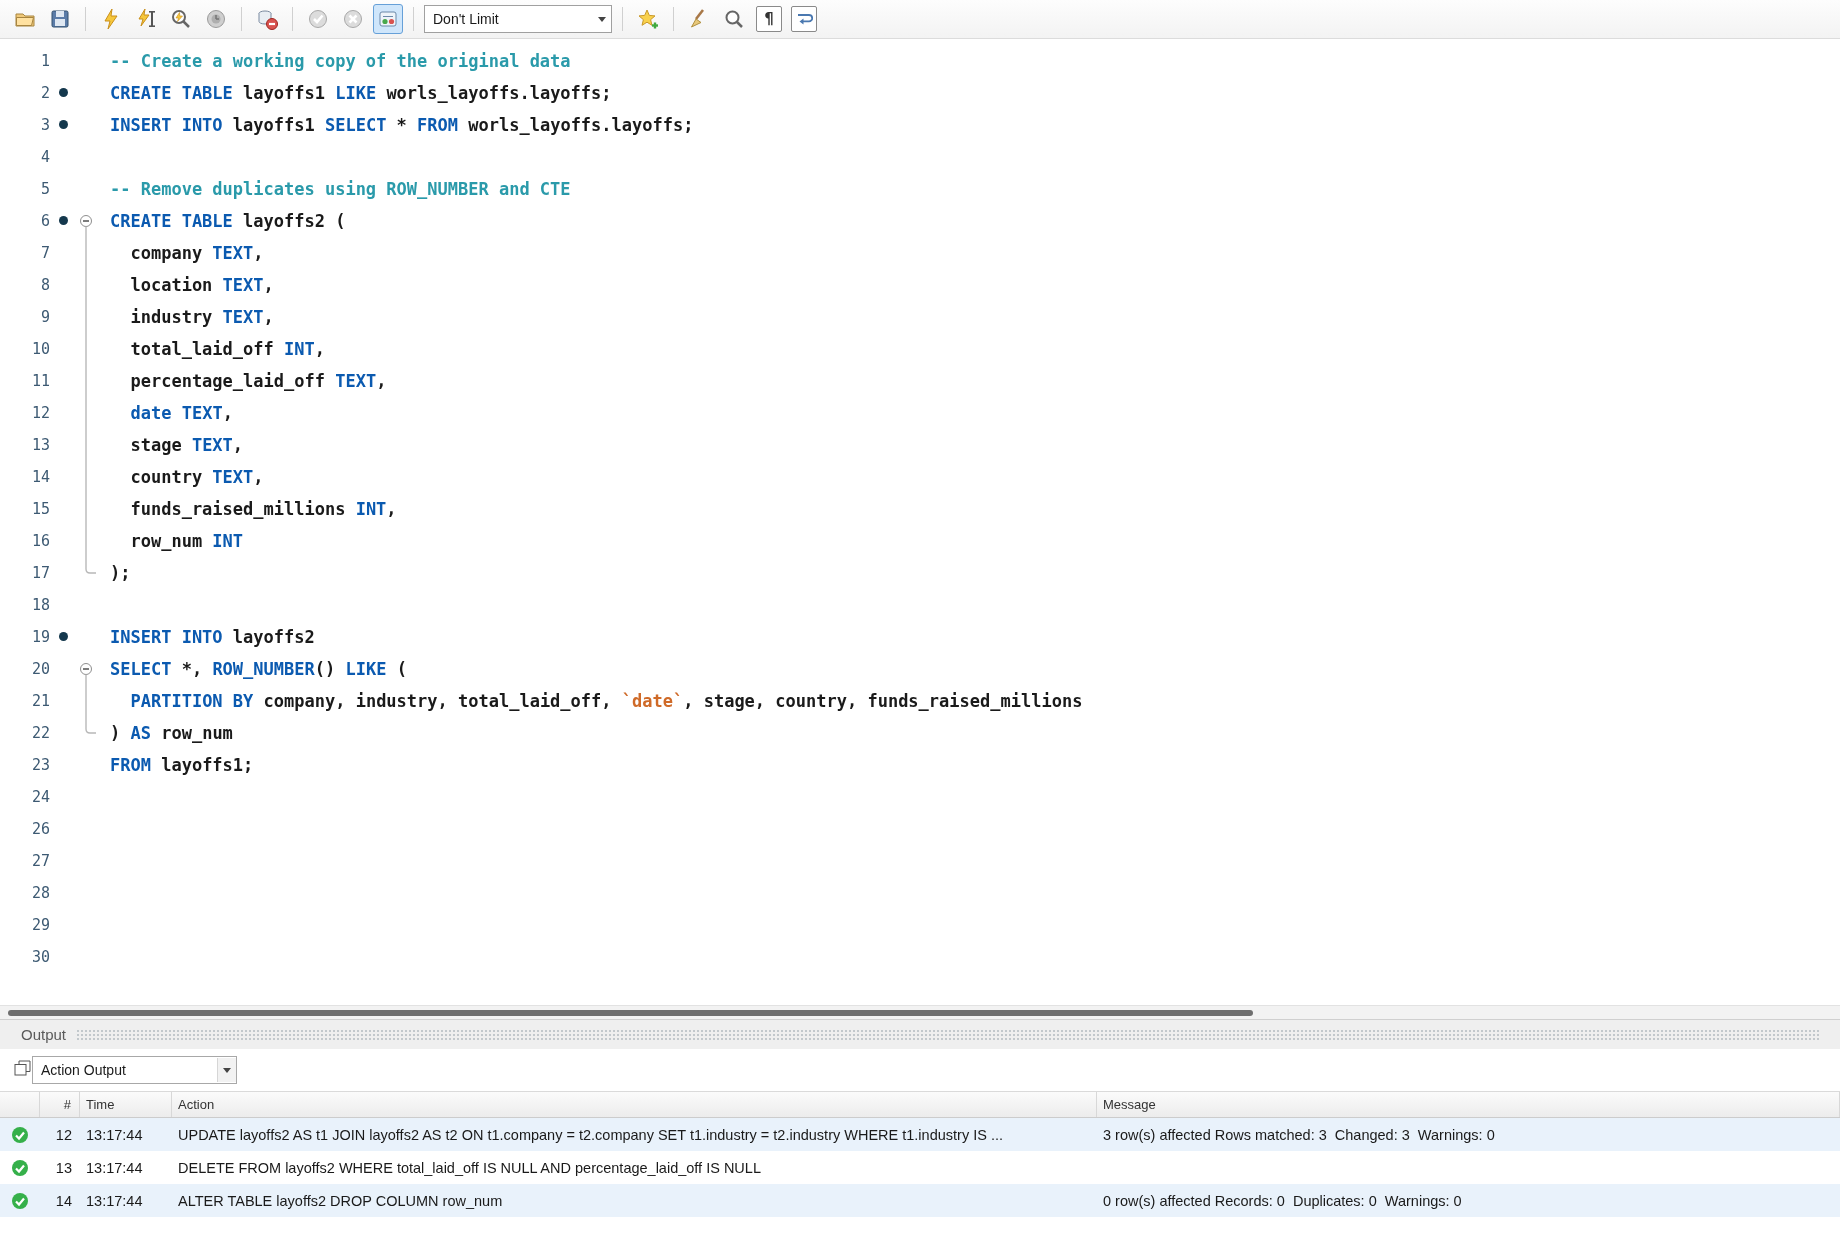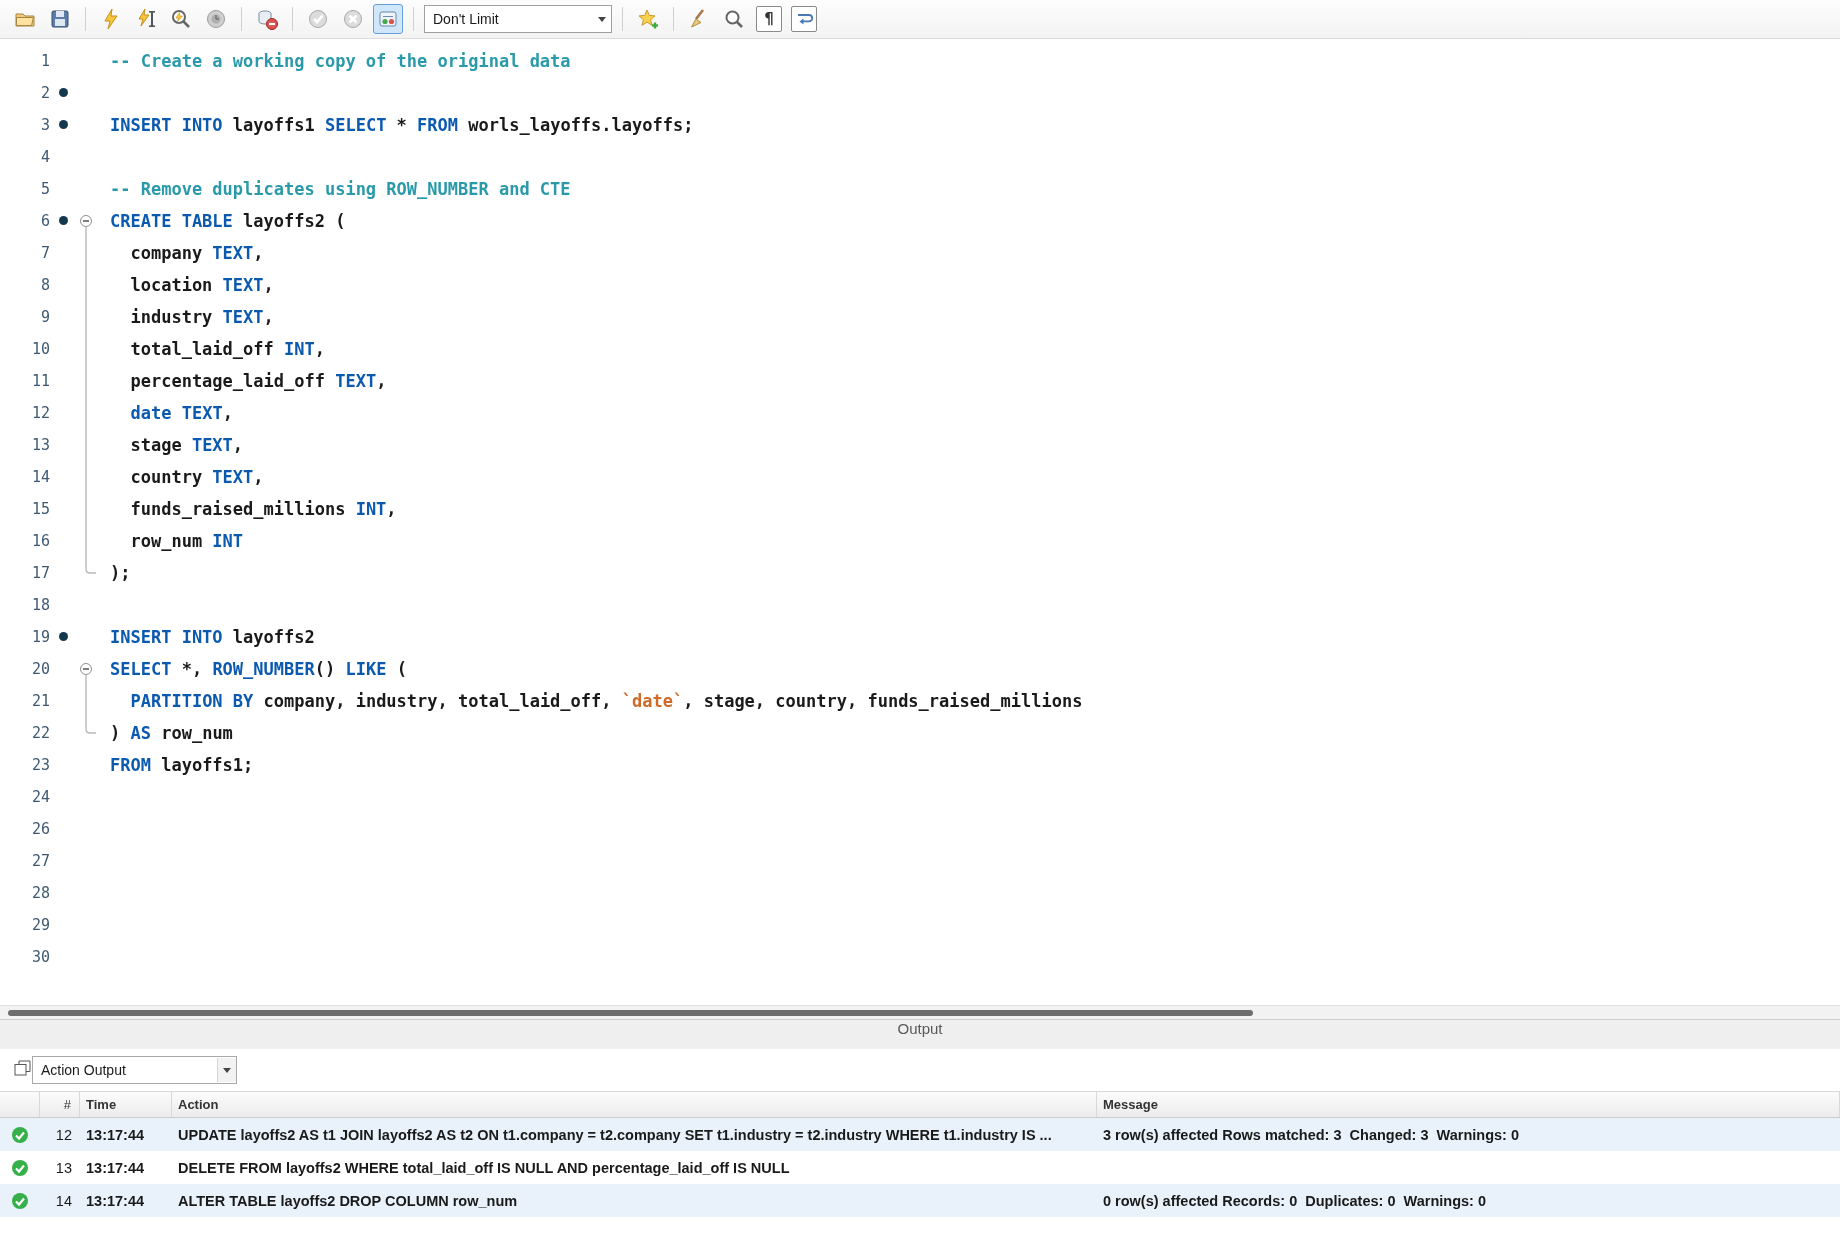--- a/index.html
+++ b/index.html
@@ -38,39 +38,39 @@
   .code-text{padding-left:14px;white-space:pre;font-weight:bold;}
   .tok-kw{color:var(--keyword,#0b5ab0);}
   .tok-cm{color:var(--comment,#2a9aaa);}
   .tok-qt{color:var(--quoted,#cf6a28);}
   .tok-nu{color:var(--number,#d2691e);}
   .tok-pl{color:#1a1a1a;}
   
   .hscroll{height:14px;background:#f2f2f2;border-top:1px solid #e2e2e2;position:relative;box-sizing:border-box;}
   .hscroll .thumb{position:absolute;left:8px;top:4px;height:6px;width:1245px;background:#6e6e6e;border-radius:3px;cursor:pointer;}
   
-  .output-titlebar{height:30px;background:#efefef;border-top:1px solid #cfcfcf;display:flex;align-items:center;gap:10px;padding:0 10px;box-sizing:border-box;flex-direction:column;}
+  .output-titlebar{height:30px;background:#efefef;border-top:1px solid #cfcfcf;display:flex;align-items:center;gap:10px;padding:0 21px;box-sizing:border-box;}
   .output-title{color:#5a5a5a;font-size:15px;}
   .dots{flex:1;height:12px;background-image:radial-gradient(#c2c8cc 1px, transparent 1.2px);background-size:4px 4px;}
   .output-toolbar{height:42px;background:#fff;display:flex;align-items:center;padding:0 12px;}
   .combo2{width:195px;height:26px;border:1px solid #a8a8a8;background:#fff;display:flex;align-items:center;font-size:14px;padding-left:8px;cursor:pointer;}
   .combo2 .arrow-box{margin-left:auto;width:18px;height:24px;display:flex;align-items:center;justify-content:center;border-left:1px solid #d6d6d6;background:#f2f2f2;}
   .out-header{
     display:grid;grid-template-columns:40px 40px 92px 925px 1fr;height:27px;align-items:center;
     background:linear-gradient(#fbfbfb,#ececec);border-top:1px solid #dadada;border-bottom:1px solid #cccccc;
     font-size:13px;color:#333;box-sizing:border-box;
   }
   .out-header span{border-right:1px solid #d8d8d8;height:100%;display:flex;align-items:center;box-sizing:border-box;}
   .out-header .col-num{justify-content:flex-end;}
   .out-row{display:grid;grid-template-columns:40px 40px 92px 925px 1fr;height:33px;align-items:center;font-size:14.5px;}
   .out-row.alt{background:#e9f2fb;}
   .col-status{display:flex;align-items:center;justify-content:center;}
   .col-num{text-align:right;padding-right:8px;}
   .out-row .col-num{display:block;}
-  .col-time,.col-action,.col-message{padding:0 6px;white-space:pre;overflow:hidden;text-overflow:clip;font-weight:bold;}
+  .col-time,.col-action,.col-message{padding:0 6px;white-space:pre;overflow:hidden;text-overflow:clip;}
 </style>
 </head>
 <body>
 
 <div>
 
   <div class="toolbar">
     <div class="tb-btn">
       <svg width="24" height="24">
           <path d="M3 7 h7 l2 2 h9 v10 h-18 z" fill="#f0c97a" stroke="#a8853f"></path>
@@ -191,20 +191,21 @@
         <div class="code-line">
           <span class="gut-num">1</span>
           <span class="gut-dot"></span>
           <span class="gut-fold"></span>
           <span class="code-text"><span class="tok-cm">-- Create a working copy of the original data</span></span>
         </div>
         <div class="code-line">
           <span class="gut-num">2</span>
           <span class="gut-dot"><i></i></span>
           <span class="gut-fold"></span>
+          <span class="code-text"><span class="tok-kw">CREATE TABLE</span><span class="tok-pl"> layoffs1 </span><span class="tok-kw">LIKE</span><span class="tok-pl"> worls_layoffs.layoffs;</span></span>
         </div>
         <div class="code-line">
           <span class="gut-num">3</span>
           <span class="gut-dot"><i></i></span>
           <span class="gut-fold"></span>
           <span class="code-text"><span class="tok-kw">INSERT INTO</span><span class="tok-pl"> layoffs1 </span><span class="tok-kw">SELECT</span><span class="tok-pl"> * </span><span class="tok-kw">FROM</span><span class="tok-pl"> worls_layoffs.layoffs;</span></span>
         </div>
         <div class="code-line">
           <span class="gut-num">4</span>
           <span class="gut-dot"></span>

